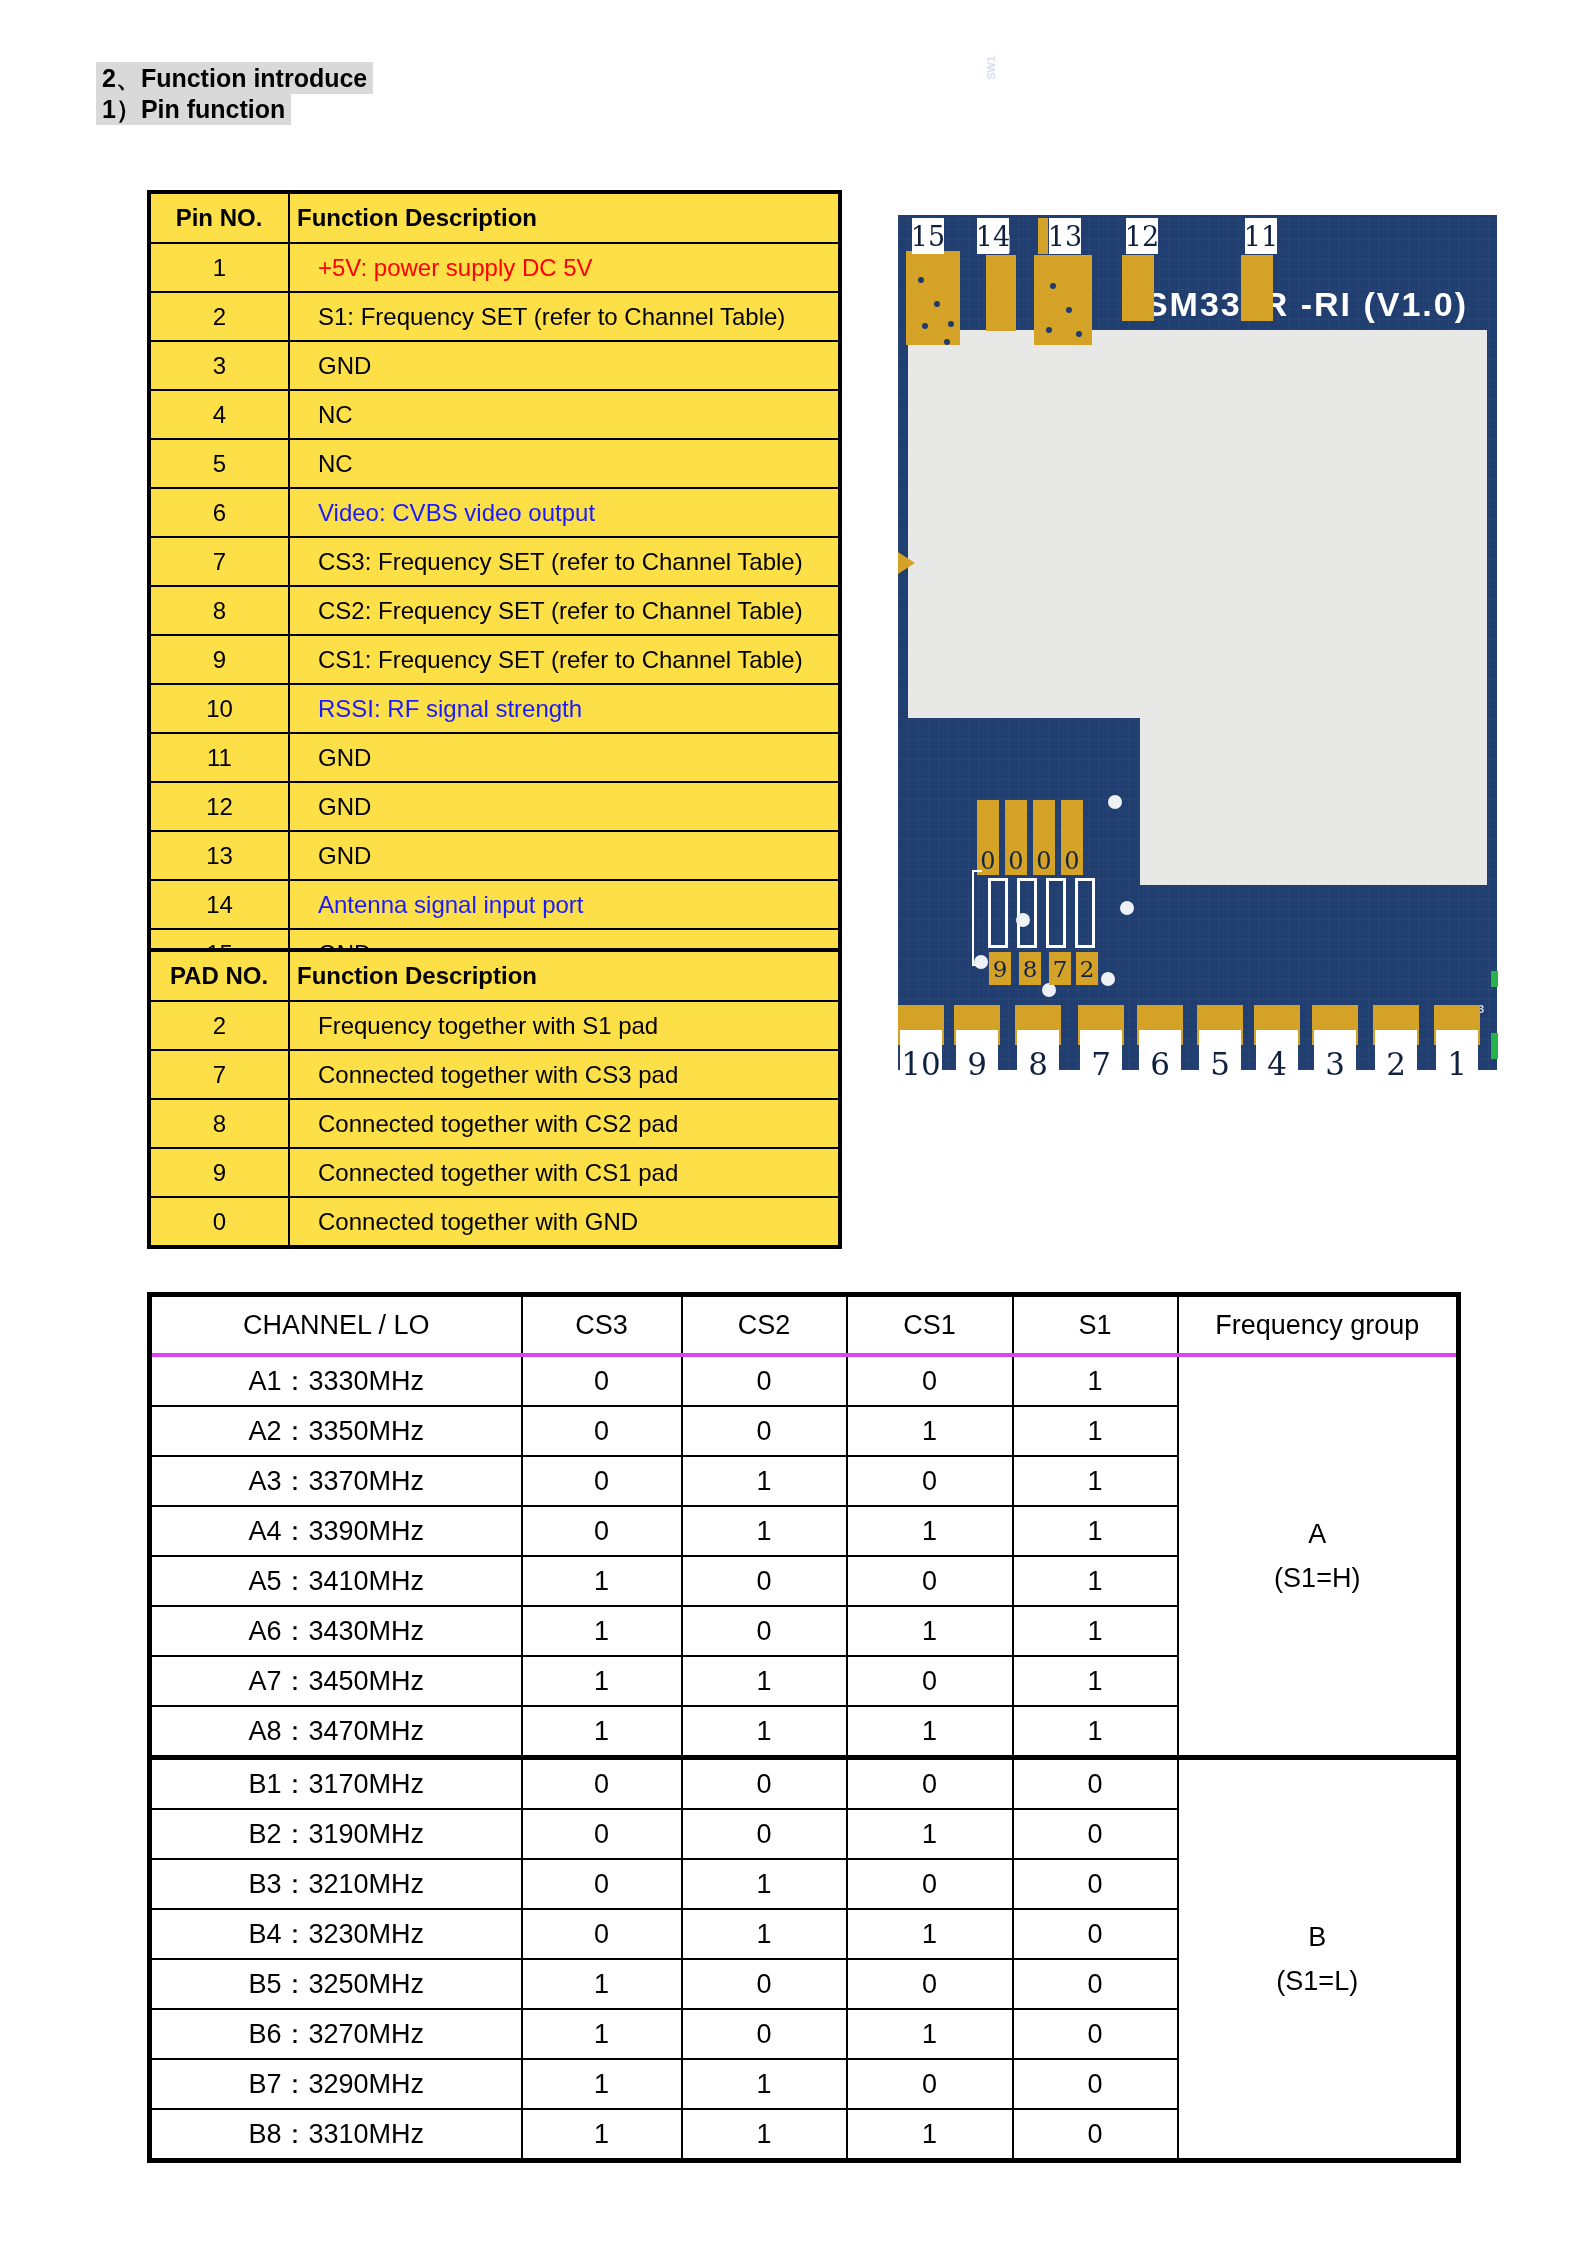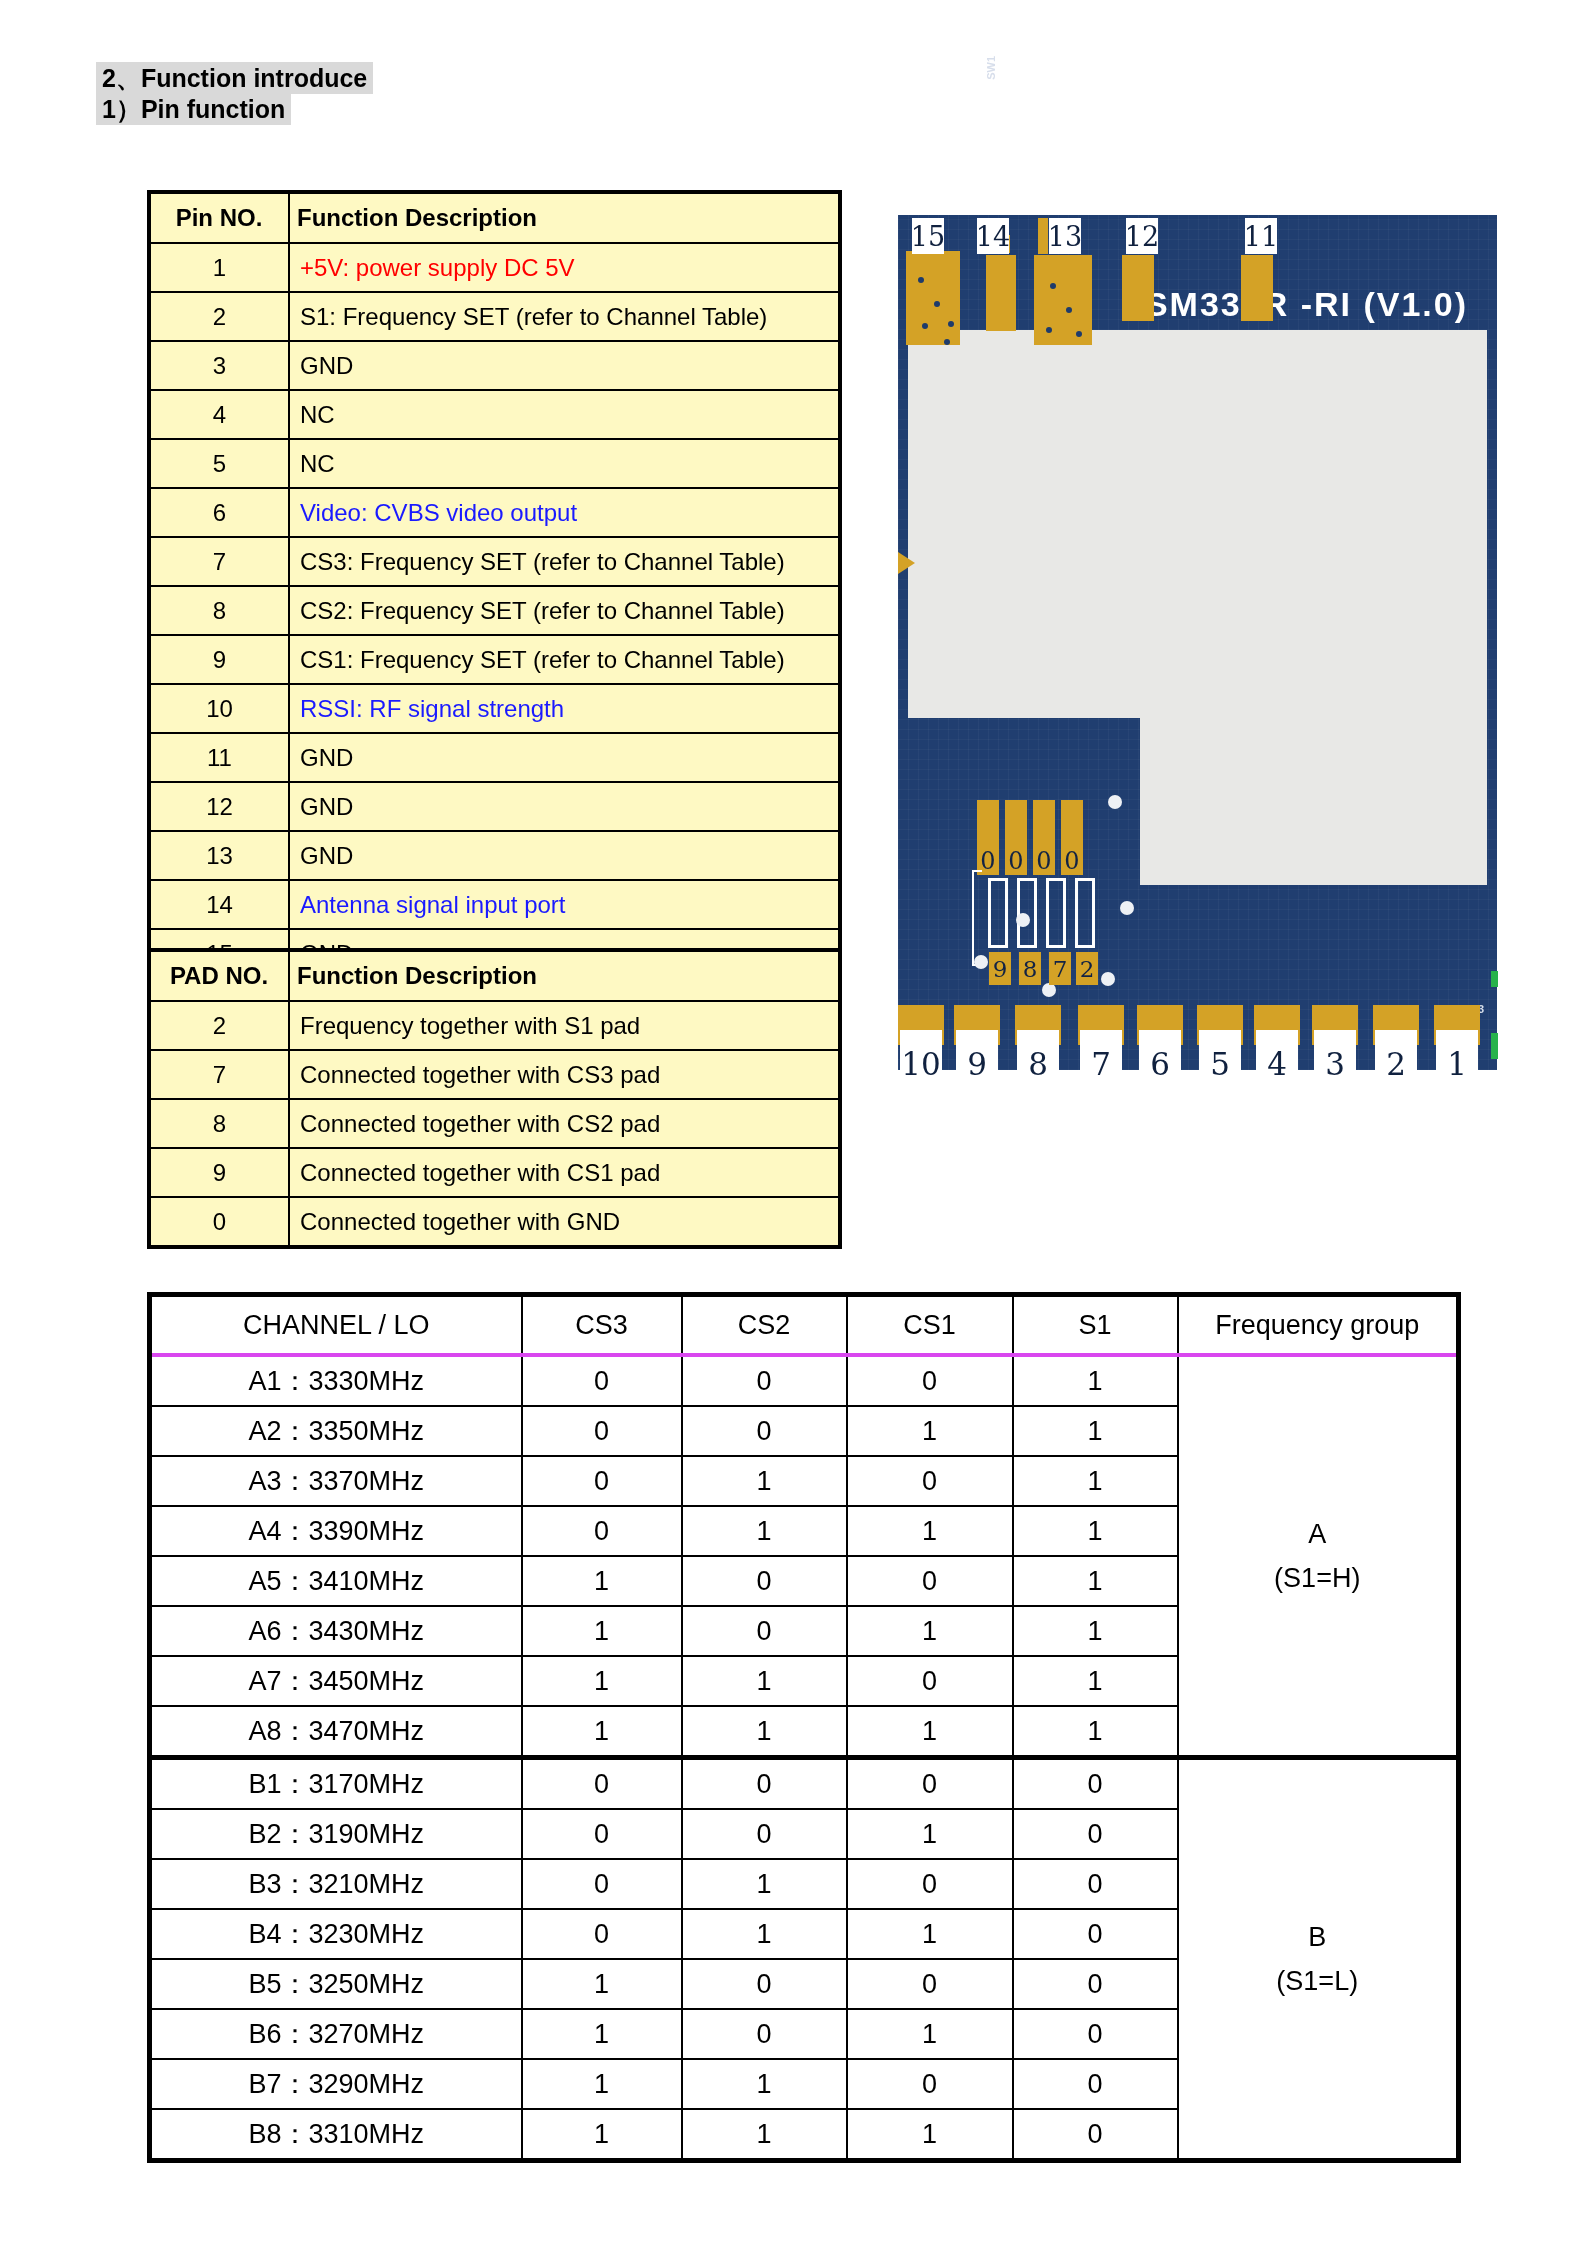--- a/index.html
+++ b/index.html
@@ -5,28 +5,28 @@
   html,body{margin:0;padding:0;background:#fff;}
   .page{position:relative;width:1587px;height:2245px;background:#ffffff;
         font-family:"Liberation Sans",sans-serif;color:#000;overflow:hidden;}
 
   
   .hl{position:absolute;background:#d9d9d9;font-weight:bold;font-size:25px;
       line-height:30px;padding:1px 6px;white-space:nowrap;}
 
   
   table.doc{position:absolute;border-collapse:collapse;table-layout:fixed;
-            background:#fef9c3;font-size:24px;}
+            background:#fde047;font-size:24px;}
   table.doc th,table.doc td{border:2px solid #000;overflow:hidden;white-space:nowrap;}
   table.doc{border:4px solid #000;}
   table.doc th{font-weight:bold;height:46px;text-align:left;padding-left:7px;}
   table.doc th.cno{text-align:center;padding-left:0;}
   table.doc td{height:45px;}
   table.doc td.no{text-align:center;}
-  table.doc td.desc{padding-left:10px;}
+  table.doc td.desc{padding-left:28px;}
   .red{color:#ff0000;} .blue{color:#1a1aff;}
 
   
   table.chan{position:absolute;border-collapse:collapse;table-layout:fixed;
              font-size:27px;border:5px solid #000;}
   table.chan th,table.chan td{border:2px solid #000;text-align:center;
              white-space:nowrap;overflow:hidden;font-weight:normal;}
   table.chan th{height:54px;border-bottom:4px solid #d946ef;}
   table.chan td{height:46px;}
   table.chan tr.group-sep td{border-top:5px solid #000;}

